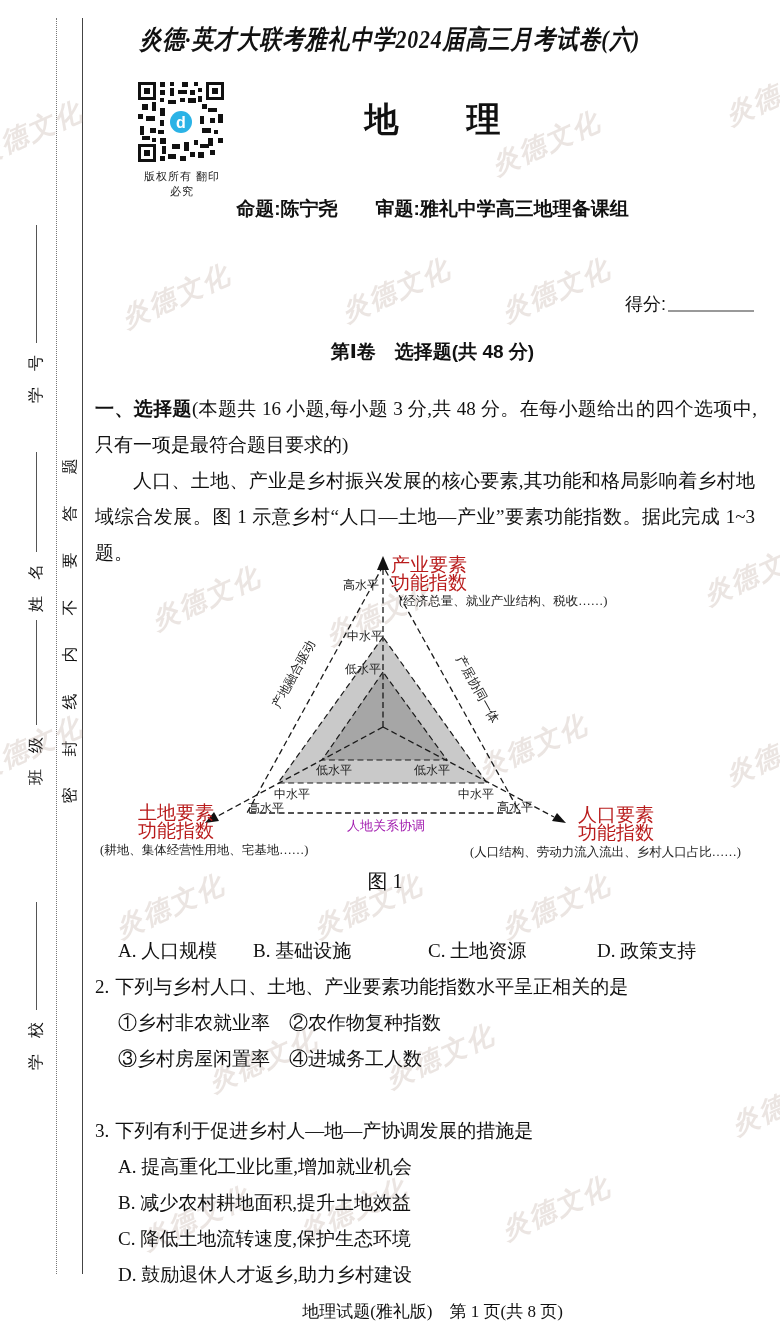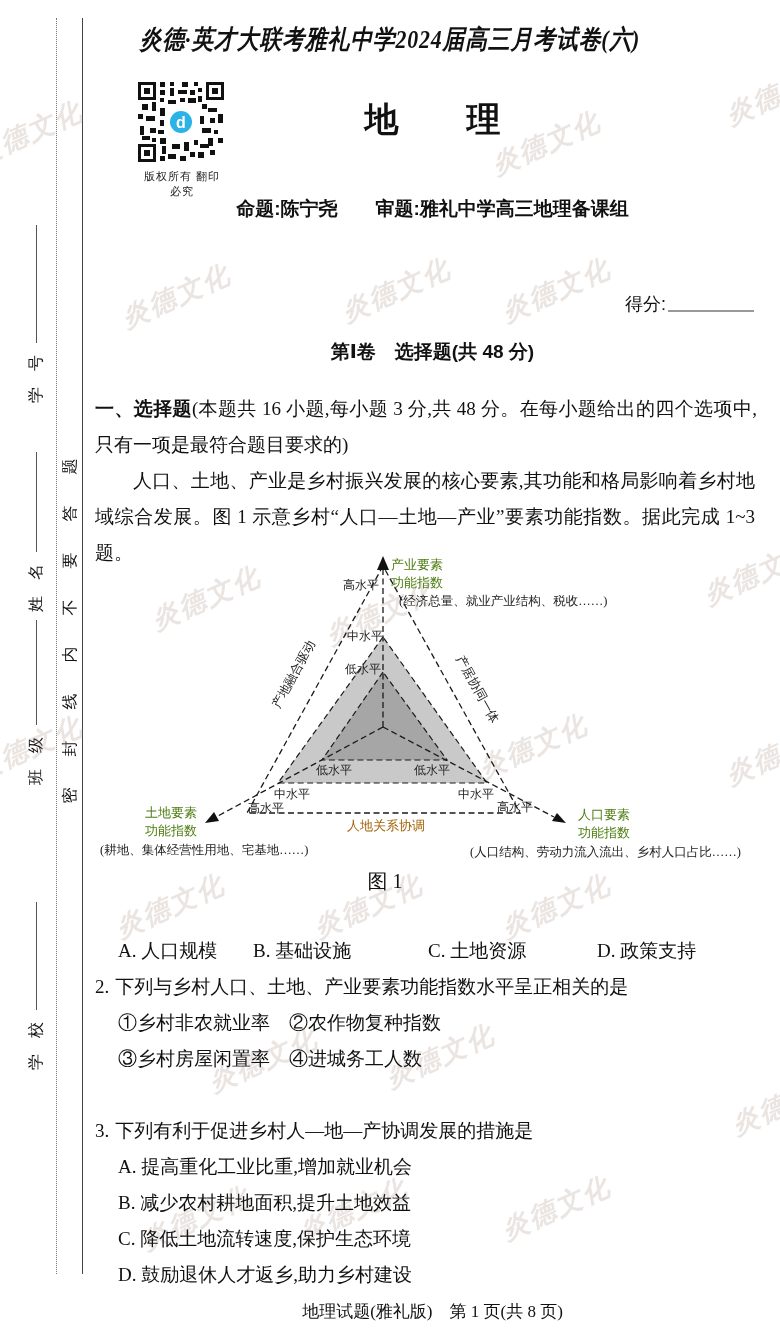--- a/index.html
+++ b/index.html
@@ -35,28 +35,28 @@
   .intro{position:absolute;left:95px;top:296px;width:675px;font-size:19px;text-indent:2em;z-index:2;}
   .sec-title{position:absolute;left:95px;top:339px;width:675px;text-align:center;
       font-weight:700;font-size:19px;z-index:2;}
   .part-head{position:absolute;left:95px;top:372px;width:662px;font-size:19px;
       line-height:36px;text-align:justify;z-index:2;}
   .part-head b{font-family:Liberation Serif, serif;font-size:19px;margin-top:15px;}
   .passage{position:absolute;left:95px;top:444px;width:660px;font-size:19px;
       line-height:36px;text-indent:2em;text-align:justify;z-index:2;}
   
   .fig-svg{position:absolute;left:95px;top:550px;z-index:2;}
-  .flabel{position:absolute;font-size:13px;line-height:18px;white-space:nowrap;z-index:3;color:#4d7c0f;}
+  .flabel{position:absolute;font-size:19px;line-height:18px;white-space:nowrap;z-index:3;color:#b91c1c;}
   .fdetail{position:absolute;font-size:12.5px;white-space:nowrap;z-index:3;color:#222;}
   .ftick{position:absolute;font-size:12px;white-space:nowrap;z-index:3;color:#222;}
   .fedge-left{position:absolute;left:244px;top:666px;width:100px;text-align:center;font-size:12.5px;
       transform:rotate(-61deg);white-space:nowrap;z-index:3;color:#222;}
   .fedge-right{position:absolute;left:427px;top:681px;width:100px;text-align:center;font-size:12.5px;
       transform:rotate(61deg);white-space:nowrap;z-index:3;color:#222;}
-  .fedge-bottom{position:absolute;left:316px;top:817px;width:140px;text-align:center;font-size:13px;z-index:3;color:#a16207;}
+  .fedge-bottom{position:absolute;left:316px;top:817px;width:140px;text-align:center;font-size:13px;z-index:3;color:#a21caf;}
   .fcap{position:absolute;left:345px;top:868px;width:80px;text-align:center;font-size:20px;z-index:3;}
   
   .qline{position:absolute;left:95px;width:680px;font-size:19px;white-space:nowrap;z-index:2;}
   .qnum{margin-right:6px;}
   .optabs{position:absolute;left:95px;width:680px;height:30px;z-index:2;}
   .optabs span{position:absolute;font-size:19px;white-space:nowrap;}
   .footer{position:absolute;left:95px;top:1300px;width:675px;text-align:center;font-size:17px;z-index:2;}
 </style>
 </head>
 <body>

